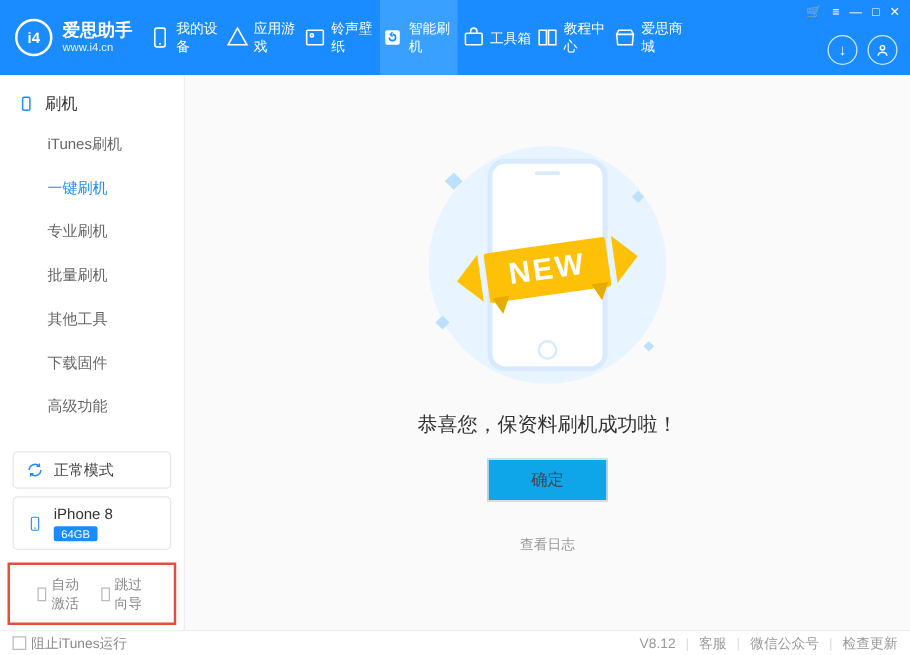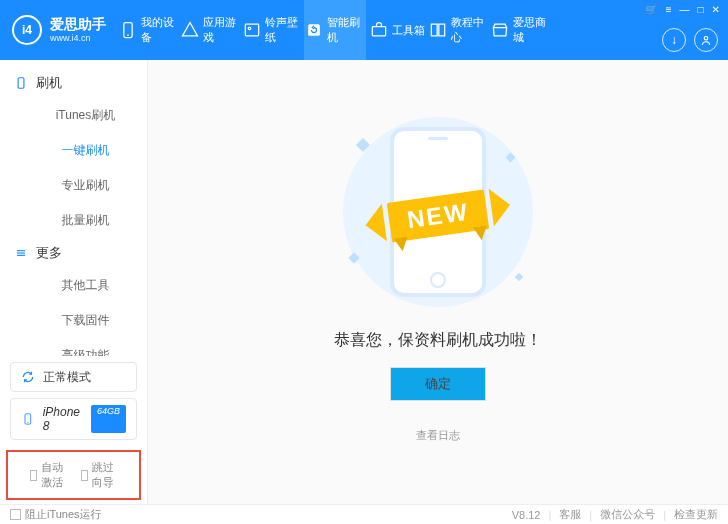--- a/index.html
+++ b/index.html
@@ -19,32 +19,32 @@
 .nav-icon svg { width: 20px; height: 20px; fill: none; stroke: #fff; stroke-width: 1.5; }
 
 .header-right { position: absolute; right: 8px; top: 4px; display: flex; gap: 8px; align-items: center; font-size: 10px; }
 .header-right span { cursor: pointer; }
 .header-icons { position: absolute; right: 10px; bottom: 8px; display: flex; gap: 8px; }
 .circ-btn { width: 24px; height: 24px; border: 1.5px solid rgba(255,255,255,.8); border-radius: 50%; display: flex; align-items: center; justify-content: center; cursor: pointer; color: #fff; font-size: 12px; }
 
 
 .body { display: flex; height: 444px; }
 .sidebar { width: 148px; border-right: 1px solid #eee; display: flex; flex-direction: column; }
-.side-scroll { flex: 1; overflow: hidden; padding-top: 8px; text-align: center; }
+.side-scroll { flex: 1; overflow: hidden; padding-top: 8px; }
 .side-group { padding: 6px 14px; display: flex; align-items: center; gap: 8px; color: #333; font-size: 13px; }
 .side-group svg { width: 14px; height: 14px; stroke: #1a8cff; fill: none; stroke-width: 2; }
 .side-sub { padding: 9px 14px 9px 38px; color: #666; font-size: 12px; cursor: pointer; }
 .side-sub.active { color: #1a8cff; }
 
 .mode-box { margin: 6px 10px; height: 30px; border: 1px solid #e6e6e6; border-radius: 4px; display: flex; align-items: center; gap: 8px; padding: 0 10px; color: #444; cursor: pointer; }
 .mode-box svg { width: 14px; height: 14px; }
 
 .device-box { margin: 0 10px 8px; border: 1px solid #e6e6e6; border-radius: 4px; padding: 6px 10px; display: flex; align-items: center; gap: 8px; cursor: pointer; }
 .device-box svg { width: 14px; height: 18px; stroke: #1a8cff; fill: none; stroke-width: 1.5; }
-.device-info { display: flex; flex-direction: row; gap: 3px; font-style: italic; }
+.device-info { display: flex; flex-direction: column; gap: 3px; }
 .device-name { color: #333; font-size: 12px; }
 .badge { background: #1a8cff; color: #fff; font-size: 9px; padding: 1px 6px; border-radius: 2px; width: fit-content; }
 
 .red-box { border: 2px solid #e74c3c; margin: 2px 6px 4px; padding: 8px 22px; display: flex; gap: 14px; align-items: center; }
 .chk { display: flex; align-items: center; gap: 4px; color: #888; font-size: 11px; cursor: pointer; }
 .chk-box { width: 11px; height: 11px; border: 1px solid #bbb; }
 
 
 .main { flex: 1; display: flex; flex-direction: column; align-items: center; justify-content: center; background: #fafafa; position: relative; }
 .illus { width: 220px; height: 200px; position: relative; margin-top: -10px; }
@@ -174,28 +174,20 @@
         <svg viewBox="0 0 24 24">
             <rect x="7" y="3" width="10" height="18" rx="2"></rect>
           </svg>
         <span>刷机</span>
       </div>
       <div class="side-sub">iTunes刷机</div>
       <div class="side-sub active">一键刷机</div>
       <div class="side-sub">专业刷机</div>
       <div class="side-sub">批量刷机</div>
 
-      <div class="side-group">
-        <svg viewBox="0 0 24 24">
-            <line x1="5" y1="8" x2="19" y2="8"></line>
-            <line x1="5" y1="12" x2="19" y2="12"></line>
-            <line x1="5" y1="16" x2="19" y2="16"></line>
-          </svg>
-        <span>更多</span>
-      </div>
       <div class="side-sub">其他工具</div>
       <div class="side-sub">下载固件</div>
       <div class="side-sub">高级功能</div>
     </div>
 
     <div class="mode-box">
       <svg viewBox="0 0 24 24" fill="none" stroke="#1a8cff" stroke-width="2">
           <path d="M4 12a8 8 0 0 1 14-5M20 12a8 8 0 0 1-14 5"></path>
           <path d="M18 3v4h-4M6 21v-4h4"></path>
         </svg>

